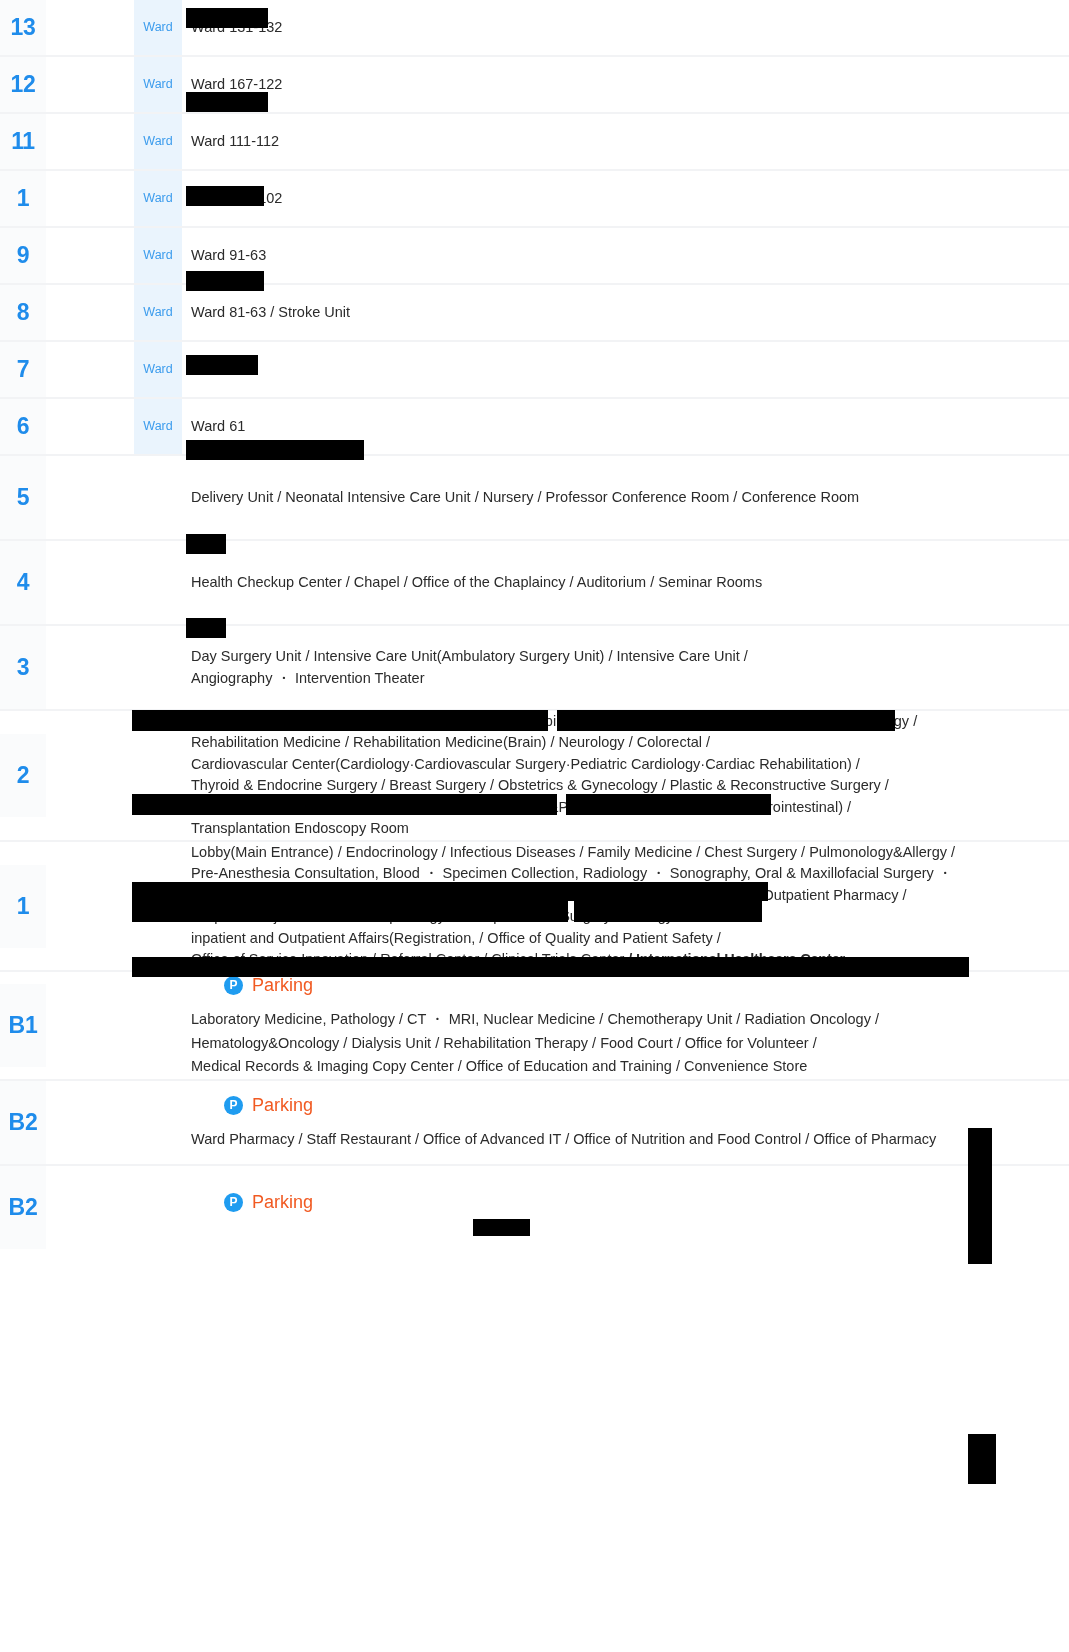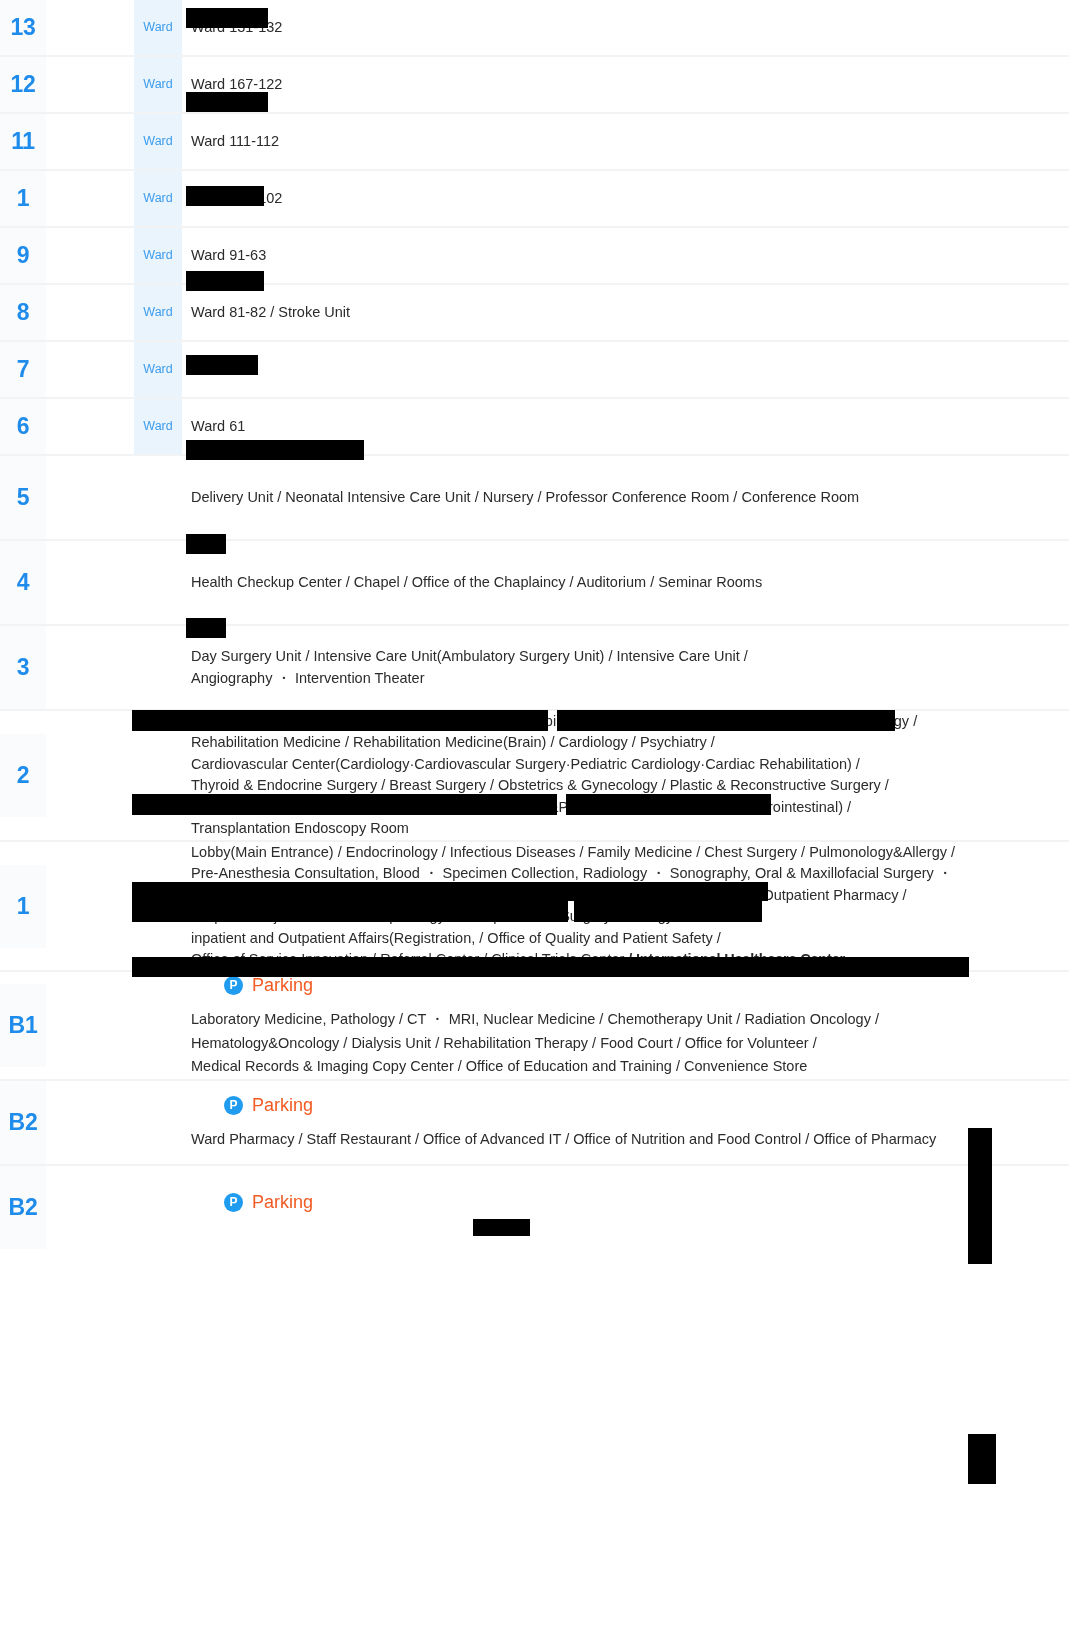--- a/index.html
+++ b/index.html
@@ -188,21 +188,21 @@
 
       <tr class="floor-row">
         <td class="cell-floor">
           <span class="floor-badge">8</span>
         </td>
         <td class="cell-gap"></td>
         <td class="cell-tag">
           <span class="ward-tag">Ward</span>
         </td>
         <td class="cell-desc ward-desc">
-          <div class="desc-line">Ward 81-82 / Stroke Unit</div>
+          <div class="desc-line">Ward 81-63 / Stroke Unit</div>
         </td>
       </tr>
 
       <tr class="floor-row">
         <td class="cell-floor">
           <span class="floor-badge">7</span>
         </td>
         <td class="cell-gap"></td>
         <td class="cell-tag">
           <span class="ward-tag">Ward</span>
@@ -260,21 +260,21 @@
       </tr>
 
       <tr class="floor-row">
         <td class="cell-floor">
           <span class="floor-badge tall">2</span>
         </td>
         <td class="cell-gap"></td>
         <td class="cell-tag"></td>
         <td class="cell-desc">
           <div class="desc-line">Ophthalmology / Otorhinolaryngology / Neurosurgery(Spine) / Pain Clinic / Orthopaedic Surgery / Rheumatology /</div>
-          <div class="desc-line">Rehabilitation Medicine / Rehabilitation Medicine(Brain) / Cardiology / Psychiatry /</div>
+          <div class="desc-line">Rehabilitation Medicine / Rehabilitation Medicine(Brain) / Neurology / Colorectal /</div>
           <div class="desc-line">Cardiovascular Center(Cardiology·Cardiovascular Surgery·Pediatric Cardiology·Cardiac Rehabilitation) /</div>
           <div class="desc-line">Thyroid &amp; Endocrine Surgery / Breast Surgery / Obstetrics &amp; Gynecology / Plastic &amp; Reconstructive Surgery /</div>
           <div class="desc-line">Dermatology / Gastroenterology / Surgery(Hepatobiliary&amp;Pancreatic ・ Colorectal ・ Gastrointestinal) /</div>
           <div class="desc-line">Transplantation Endoscopy Room</div>
         </td>
       </tr>
 
       <tr class="floor-row">
         <td class="cell-floor">
           <span class="floor-badge tall">1</span>

